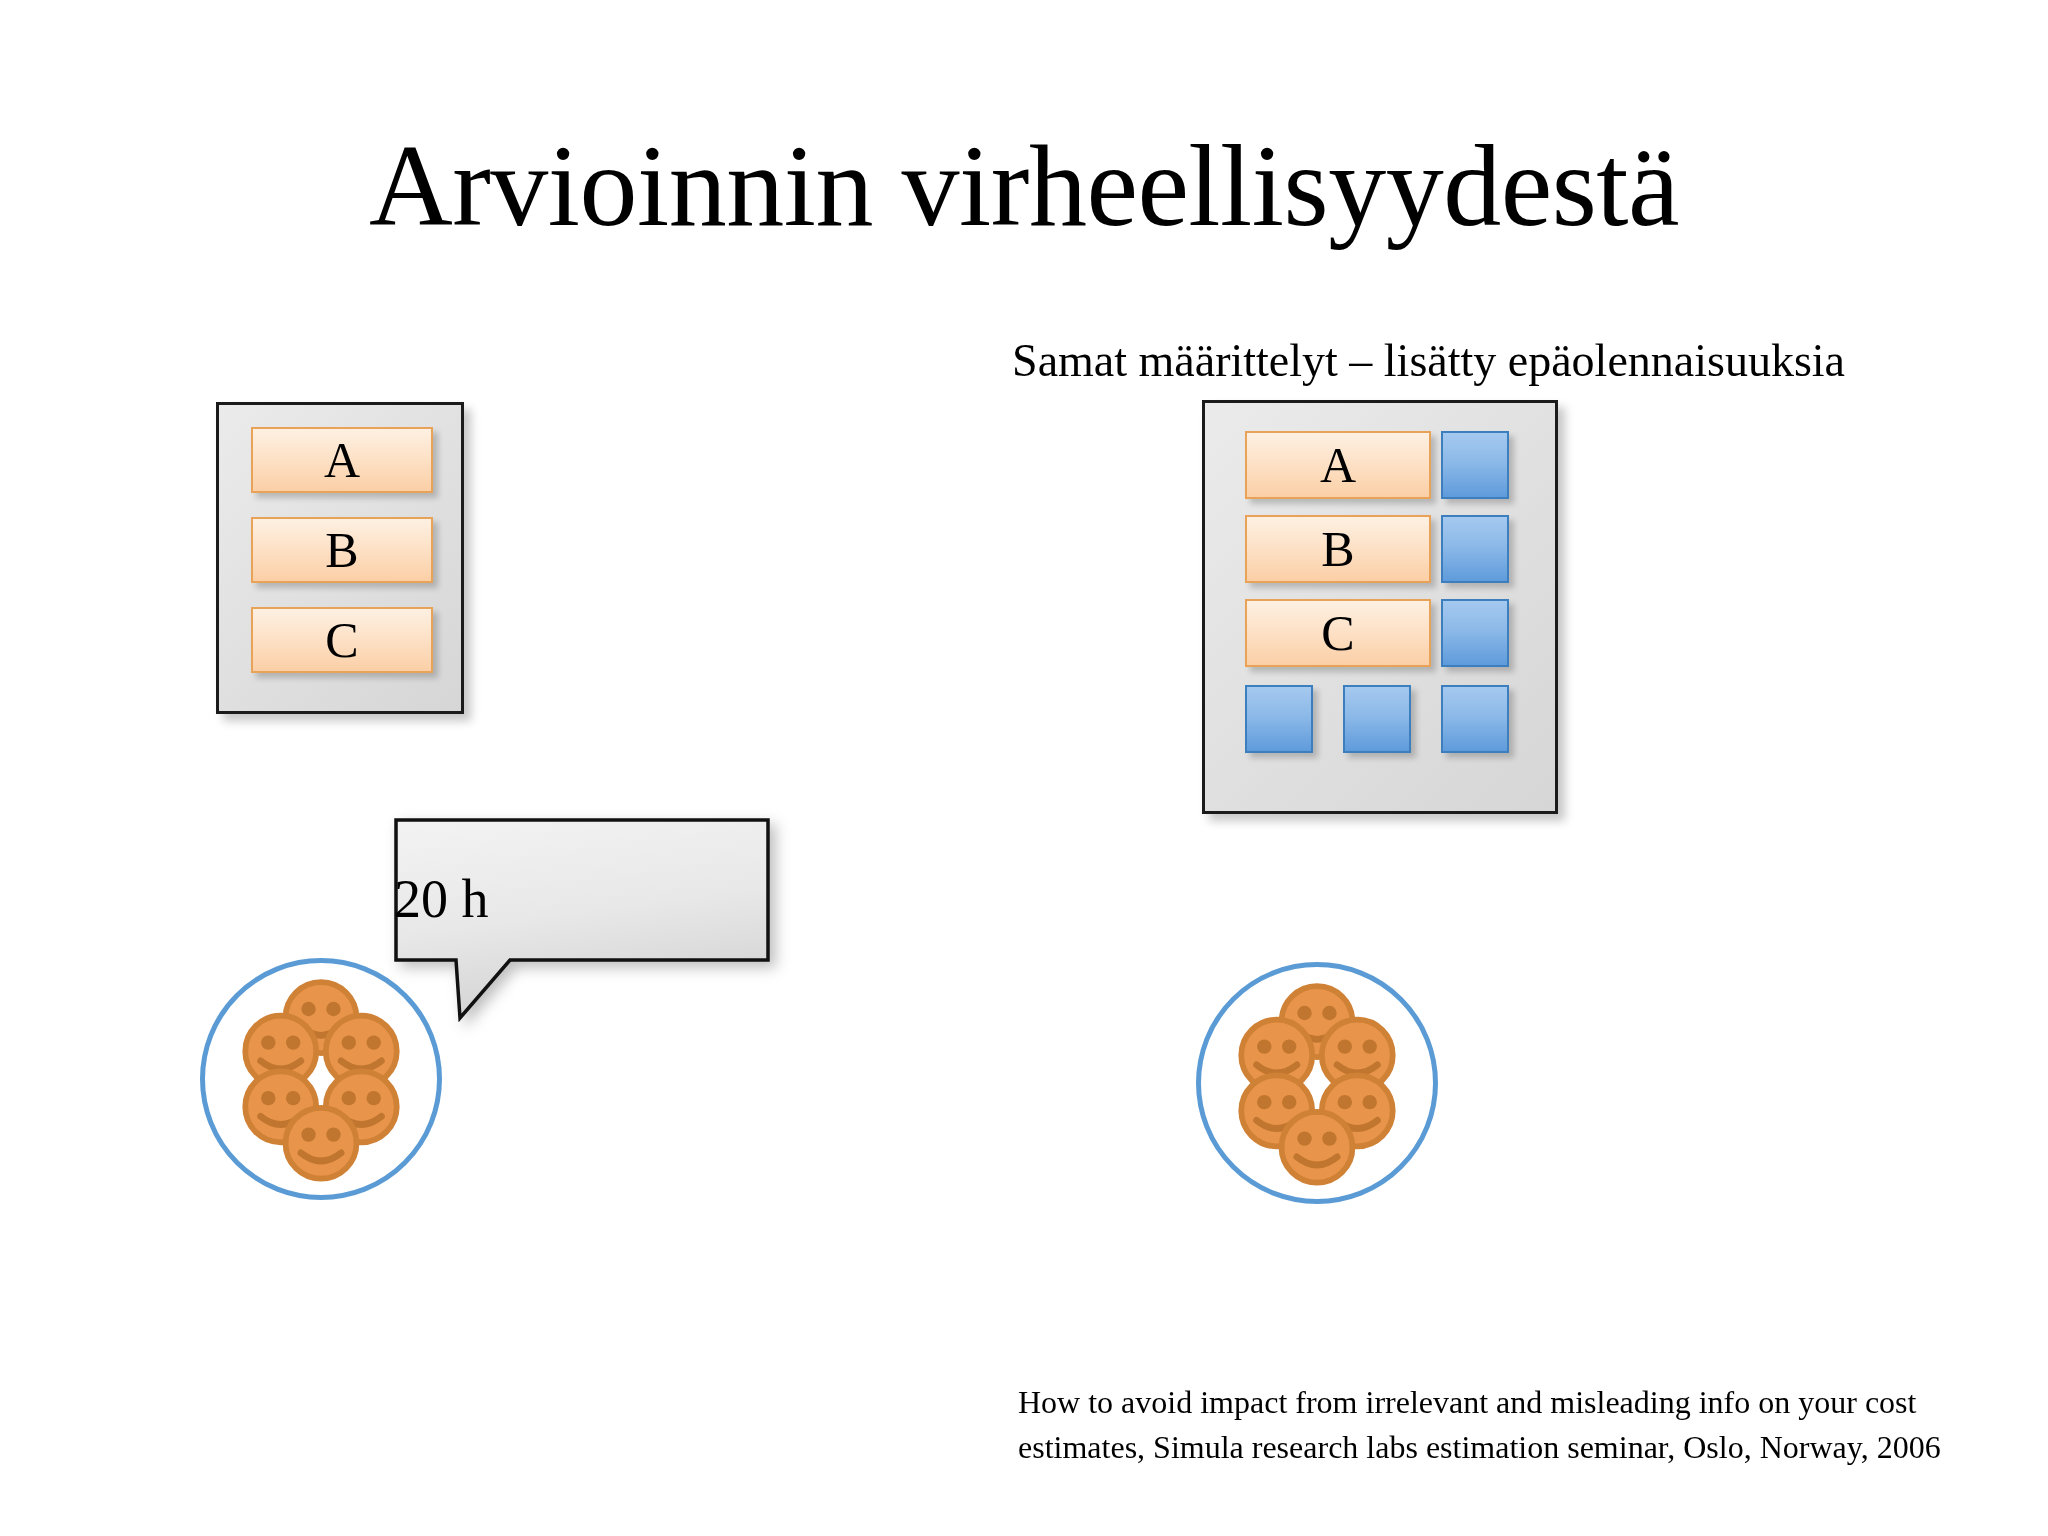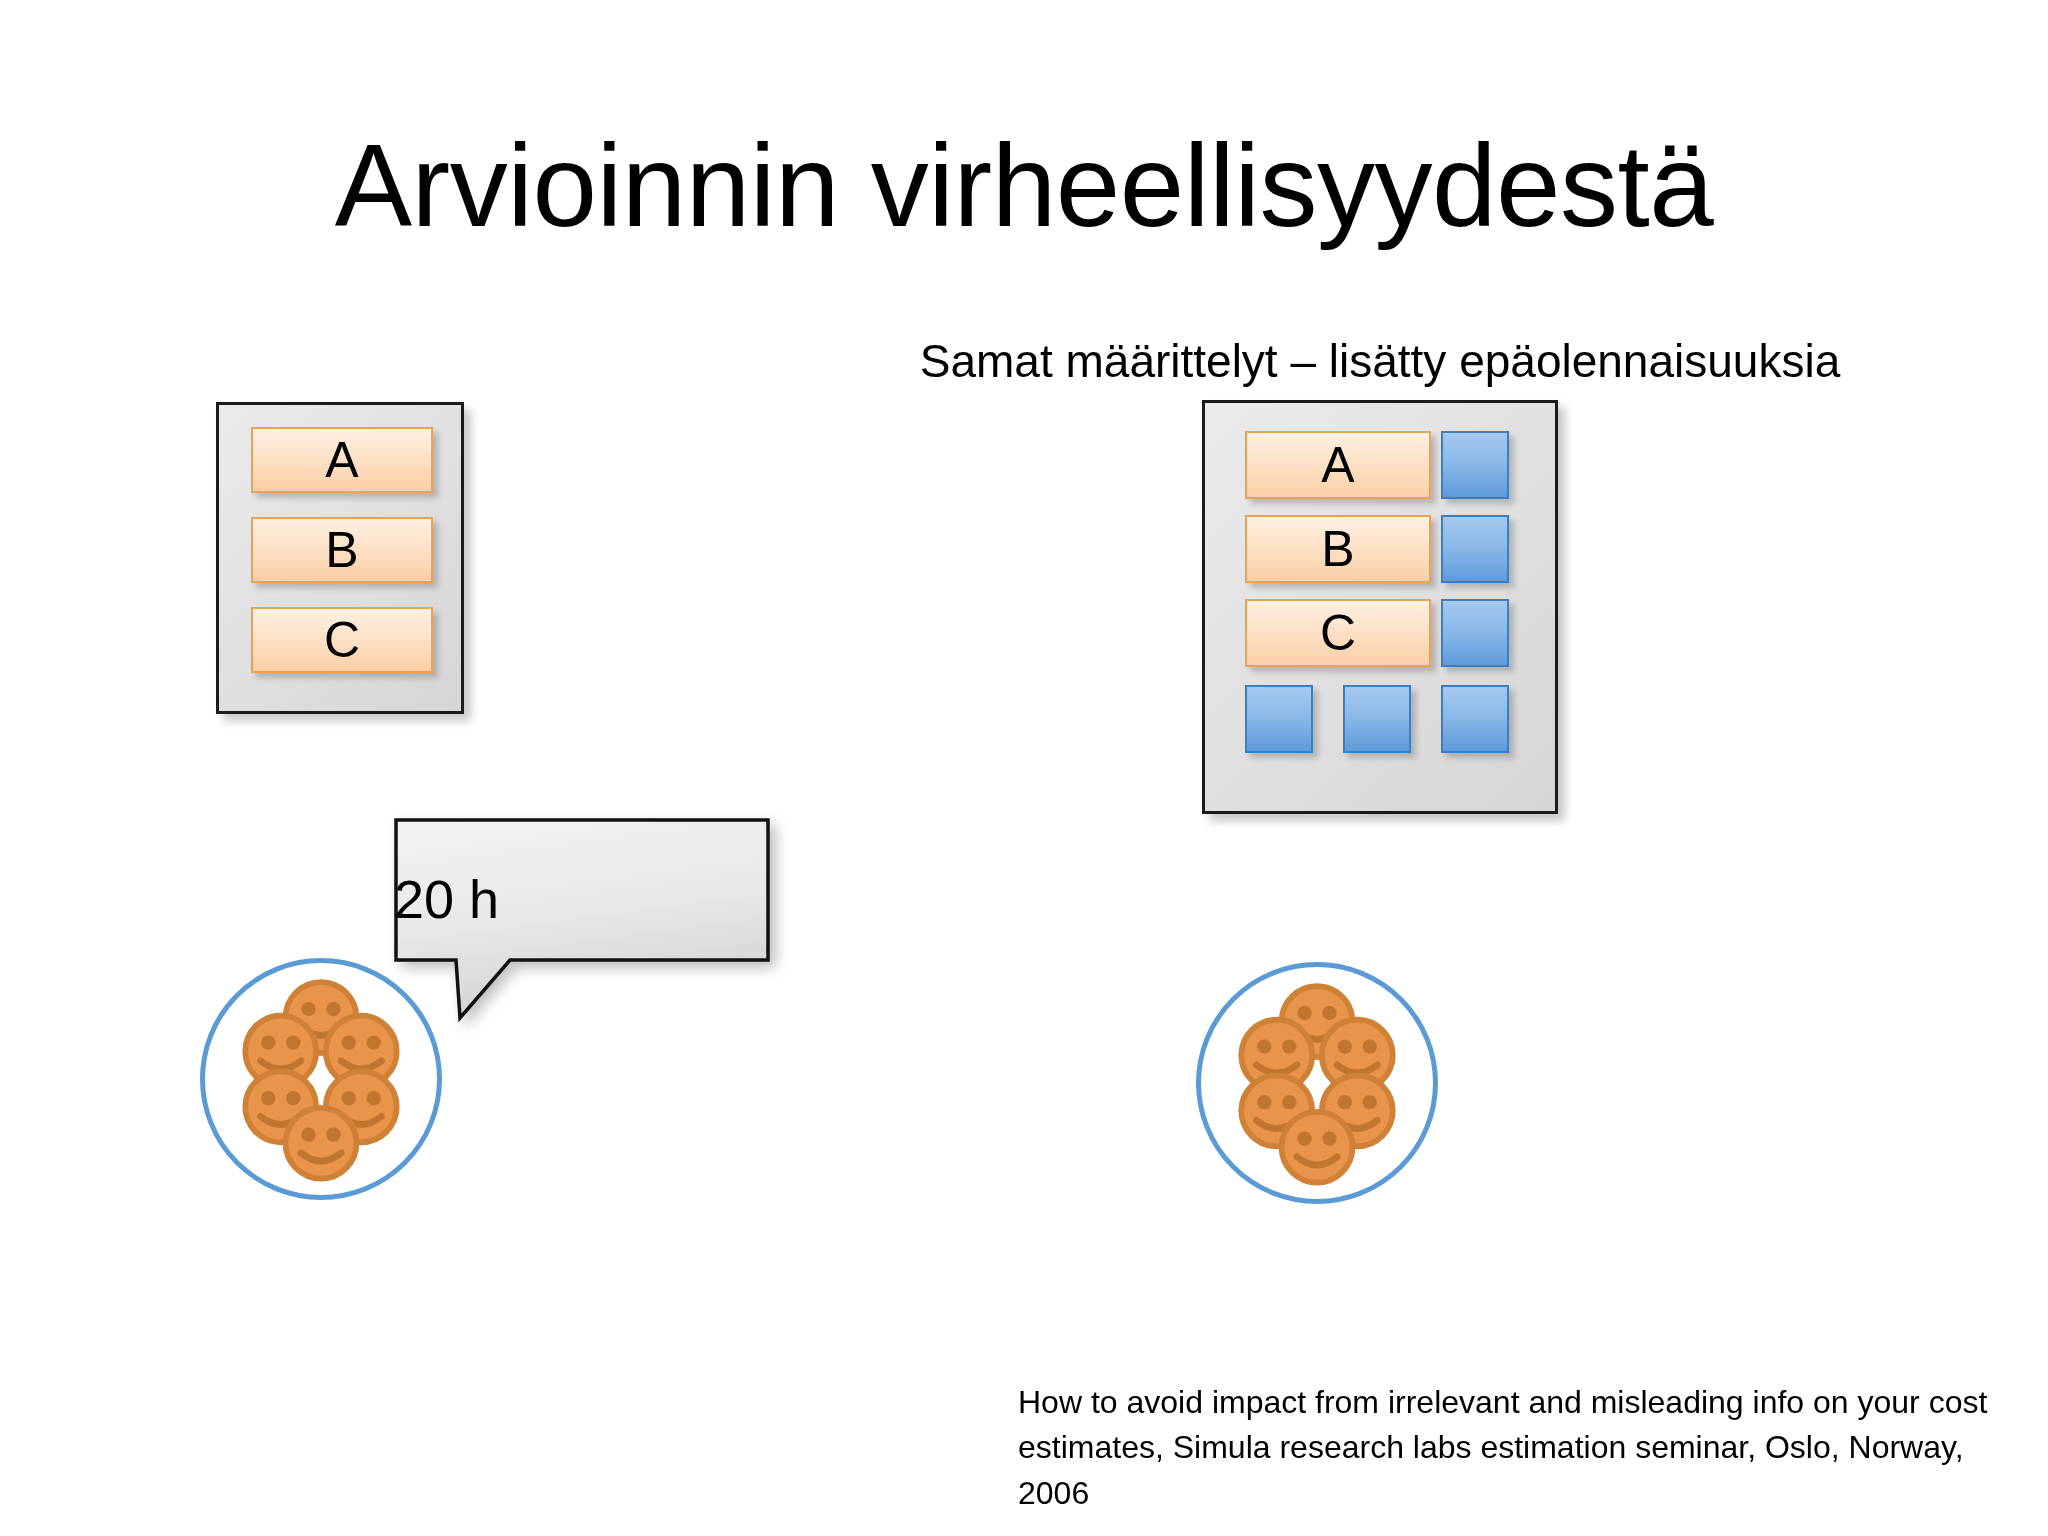--- a/index.html
+++ b/index.html
@@ -6,21 +6,21 @@
     margin: 0;
     padding: 0;
     background: #ffffff;
   }
   #slide {
     position: relative;
     width: 2048px;
     height: 1536px;
     background: #ffffff;
     overflow: hidden;
-    font-family: Liberation Sans, sans-serif;
+    font-family: Liberation Serif, serif;
     color: #000000;
   }
 
   
   #slide-title {
     position: absolute;
     left: 0;
     top: 124px;
     width: 2048px;
     text-align: center;
@@ -44,21 +44,21 @@
   #caption-left {
     left: 230px;
     top: 336px;
     width: 250px;
     text-align: center;
   }
   #caption-right {
     left: 915px;
     top: 336px;
     width: 930px;
-    text-align: center;
+    text-align: right;
   }
 
   
   .panel {
     position: absolute;
     background: linear-gradient(135deg, #ebebeb 0%, #e2e2e2 42%, #d6d6d6 100%);
     border: 3px solid #1b1b1b;
     box-shadow: 7px 7px 9px rgba(0,0,0,0.22);
     box-sizing: border-box;
   }

